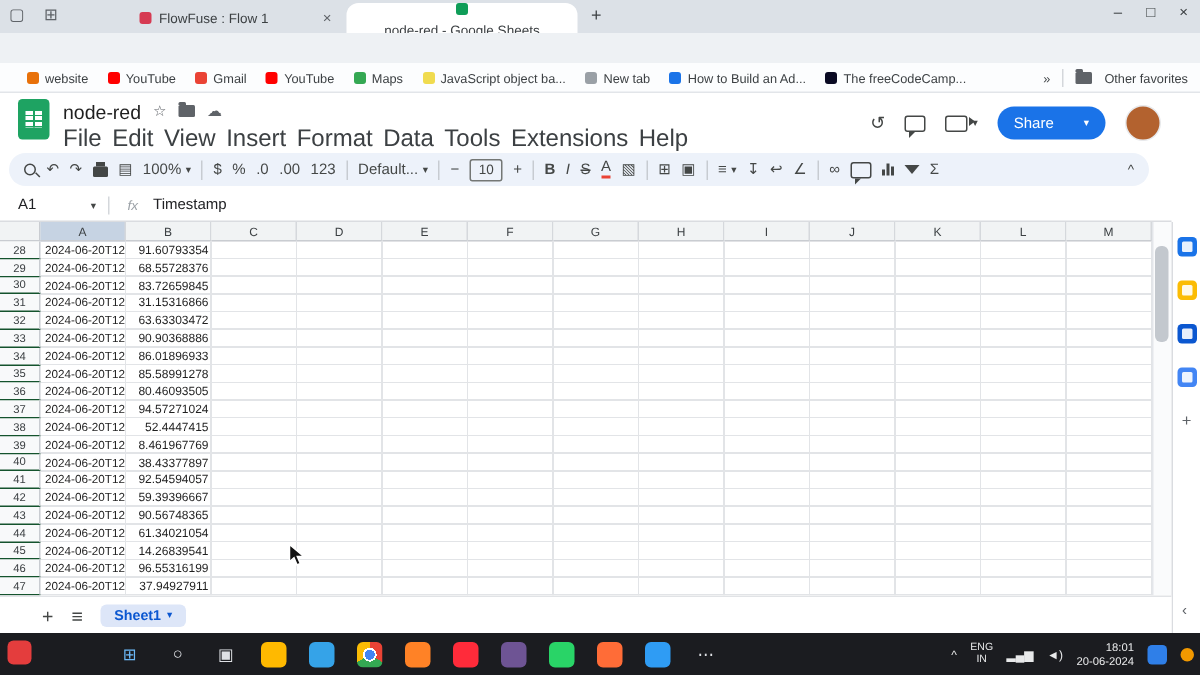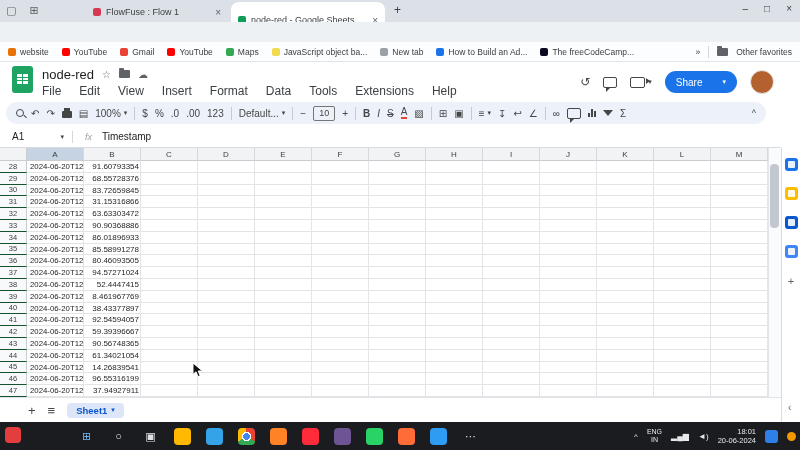--- a/index.html
+++ b/index.html
@@ -3,50 +3,50 @@
 <meta charset="utf-8">
 <style>
   html,body{margin:0;padding:0;}
   body{width:800px;height:450px;overflow:hidden;font-family:"Liberation Sans","DejaVu Sans",sans-serif;background:#fff;position:relative;}
   .abs{position:absolute;}
   
   .tabstrip{left:0;top:0;width:800px;height:22px;background:#dce1e7;}
   .ts-ic{color:#5f6368;font-size:11px;top:4px;}
   .tab{display:flex;align-items:center;gap:5px;padding:0 7px;box-sizing:border-box;font-size:9px;color:#3c4043;white-space:nowrap;overflow:hidden;}
   .tab-inactive{left:86px;top:2px;width:142px;height:20px;}
-  .tab-active{left:231px;top:2px;width:154px;height:36px;background:#fff;border-radius:8px 8px 0 0;}
+  .tab-active{left:231px;top:2px;width:154px;height:36px;background:#fff;border-radius:8px 8px 0 0;flex-direction:column;}
   .favicon{width:8px;height:8px;border-radius:2px;flex:0 0 8px;}
   .tab-label{flex:1;overflow:hidden;white-space:nowrap;}
   .tab-close{color:#5f6368;font-size:10px;}
   .newtab{left:394px;top:3px;color:#3c4043;font-size:12px;}
   .winctl{right:8px;top:3px;display:flex;gap:16px;color:#3c4043;font-size:10px;}
   .navbar{left:0;top:22px;width:800px;height:20px;background:#eef1f4;}
   .nav-ic{top:26px;font-size:11px;color:#3c4043;}
   .addr{left:62px;top:25px;width:640px;height:15px;background:#fff;border:1px solid #d8dbe0;border-radius:8px;display:flex;align-items:center;padding:0 8px;box-sizing:border-box;gap:6px;}
   .i-lock{width:7px;height:5px;background:#5f6368;border-radius:1px;position:relative;margin-top:3px;flex:0 0 7px;}
   .i-lock::before{content:"";position:absolute;top:-4px;left:1px;width:5px;height:4px;border:1.2px solid #5f6368;border-bottom:none;border-radius:3px 3px 0 0;box-sizing:border-box;}
   .url{font-size:8.5px;color:#3c4043;flex:1;white-space:nowrap;overflow:hidden;}
   .addr-star{font-size:9px;color:#5f6368;}
   .nav-right{right:6px;top:24px;display:flex;align-items:center;gap:10px;}
   .nav-right .g{font-size:10px;color:#5f6368;}
   .edge-avatar{width:14px;height:14px;border-radius:50%;background:#4b7bd6;}
-  .bookbar{left:0;top:42px;width:800px;height:20px;background:#fcfdfe;border-bottom:1px solid #e2e5e9;box-sizing:border-box;display:flex;align-items:center;padding:0 8px;gap:13px;}
+  .bookbar{left:0;top:42px;width:800px;height:20px;background:#fcfdfe;border-bottom:1px solid #e2e5e9;box-sizing:border-box;display:flex;align-items:center;padding:0 18px;gap:13px;}
   .bm{display:flex;align-items:center;gap:4px;font-size:8.5px;color:#3c4043;white-space:nowrap;}
   .bm-ic{width:8px;height:8px;border-radius:2px;flex:0 0 8px;}
   .book-right{margin-left:auto;display:flex;align-items:center;gap:8px;font-size:8.5px;color:#3c4043;}
   .i-folder{width:11px;height:8px;background:#5f6368;border-radius:1px;position:relative;}
   .i-folder::before{content:"";position:absolute;top:-2px;left:0;width:5px;height:2px;background:#5f6368;border-radius:1px 1px 0 0;}
   .vdiv{width:1px;height:12px;background:#d4d7db;}
   
   .slogo{left:12px;top:66px;width:21px;height:27px;background:#1ea362;border-radius:3px;display:flex;align-items:center;justify-content:center;}
   .slogo-grid{width:11px;height:11px;background:linear-gradient(90deg,rgba(0,0,0,0) 0 5px,#1ea362 5px 6px,rgba(0,0,0,0) 6px),repeating-linear-gradient(180deg,#fff 0 2.6px,#1ea362 2.6px 3.6px);}
   .titlerow{left:42px;top:66px;height:16px;display:flex;align-items:center;gap:8px;}
   .doc-title{font-size:13px;color:#1f1f1f;}
   .t-ic{font-size:10px;color:#5f6368;}
-  .gmenu{left:42px;top:84px;display:flex;gap:18px;font-size:12px;color:#3c4043;align-items:center;}
+  .gmenu{left:42px;top:84px;display:flex;gap:7px;font-size:16px;color:#3c4043;align-items:center;}
   .hdr-right{right:26px;top:70px;display:flex;align-items:center;gap:13px;}
   .h-ic{font-size:12px;color:#444746;}
   .i-bubble{width:12px;height:9px;border:1.3px solid #444746;border-radius:2px;position:relative;}
   .i-bubble::after{content:"";position:absolute;left:2px;bottom:-5px;border-top:4px solid #444746;border-right:4px solid transparent;}
   .cam-wrap{display:flex;align-items:center;gap:3px;color:#444746;font-size:8px;}
   .i-cam{width:13px;height:9px;border:1.3px solid #444746;border-radius:2px;position:relative;}
   .i-cam::after{content:"";position:absolute;right:-6px;top:0px;border-left:4px solid #444746;border-top:3.5px solid transparent;border-bottom:3.5px solid transparent;}
   .share{height:22px;background:#1a73e8;color:#fff;border-radius:11px;display:flex;align-items:center;gap:20px;padding:0 11px;font-size:10px;}
   .avatar{width:24px;height:24px;border-radius:50%;background:#b3622f;border:1px solid #e8eaed;box-sizing:border-box;}
   

